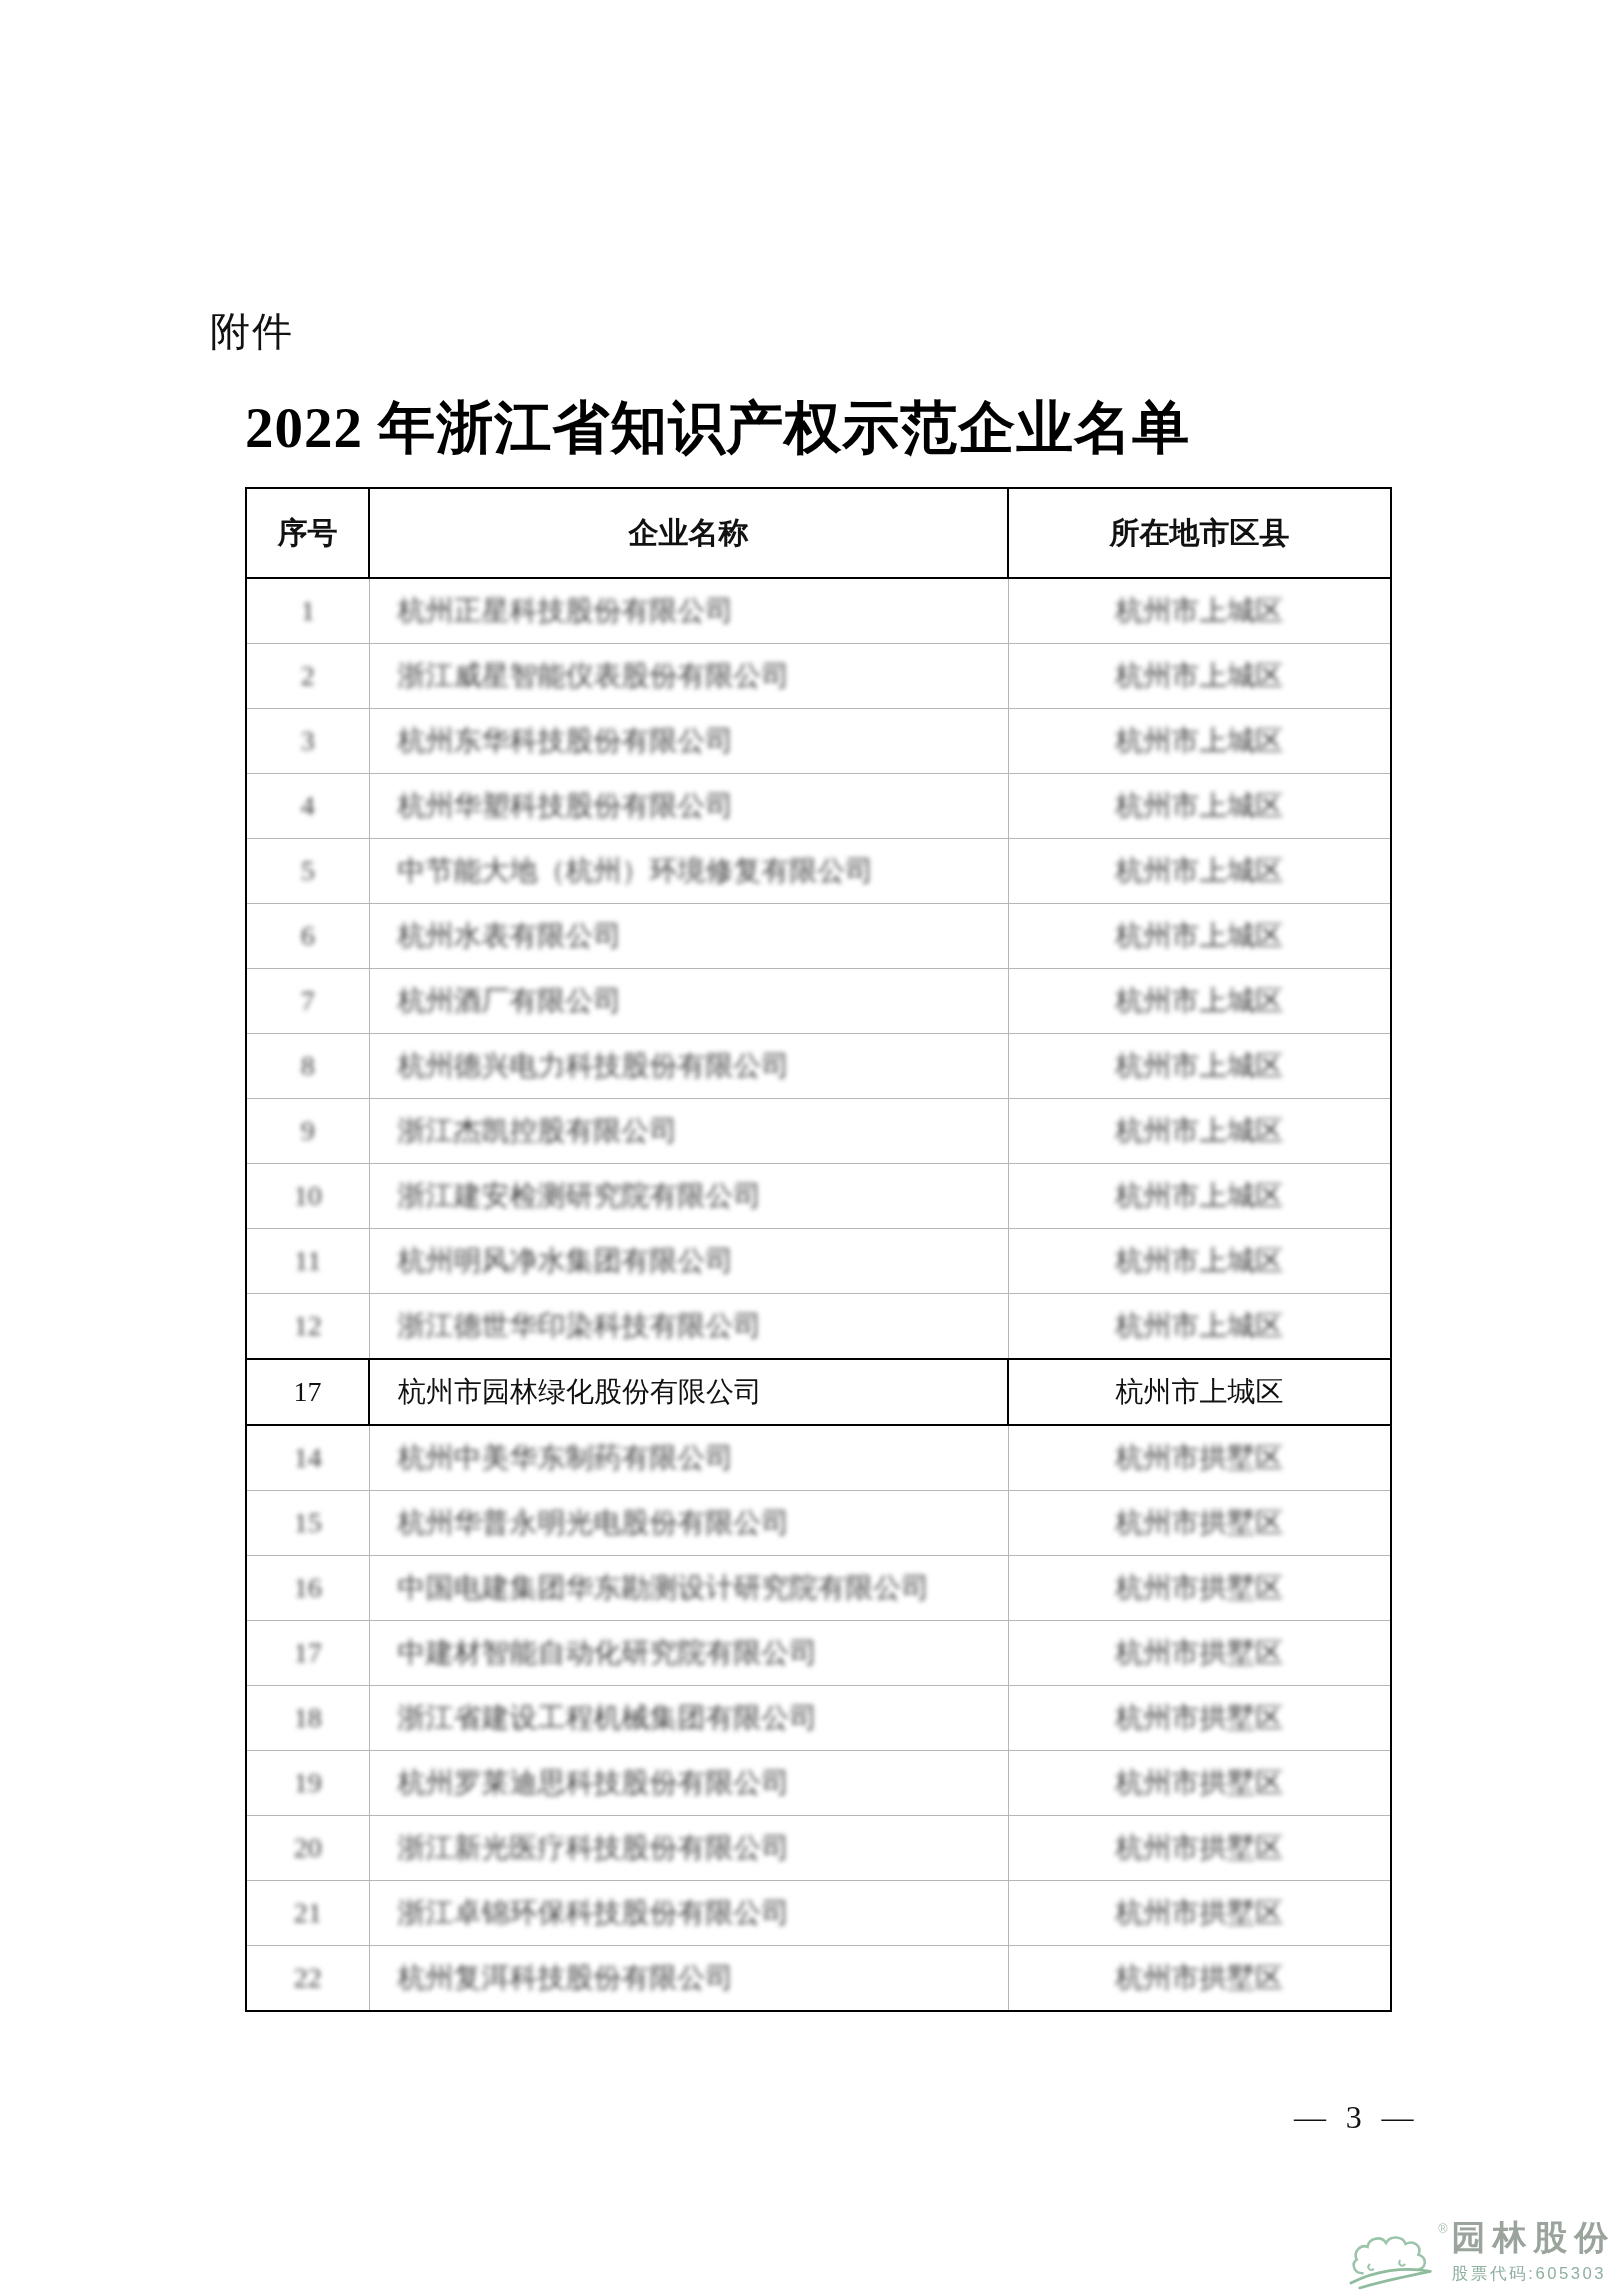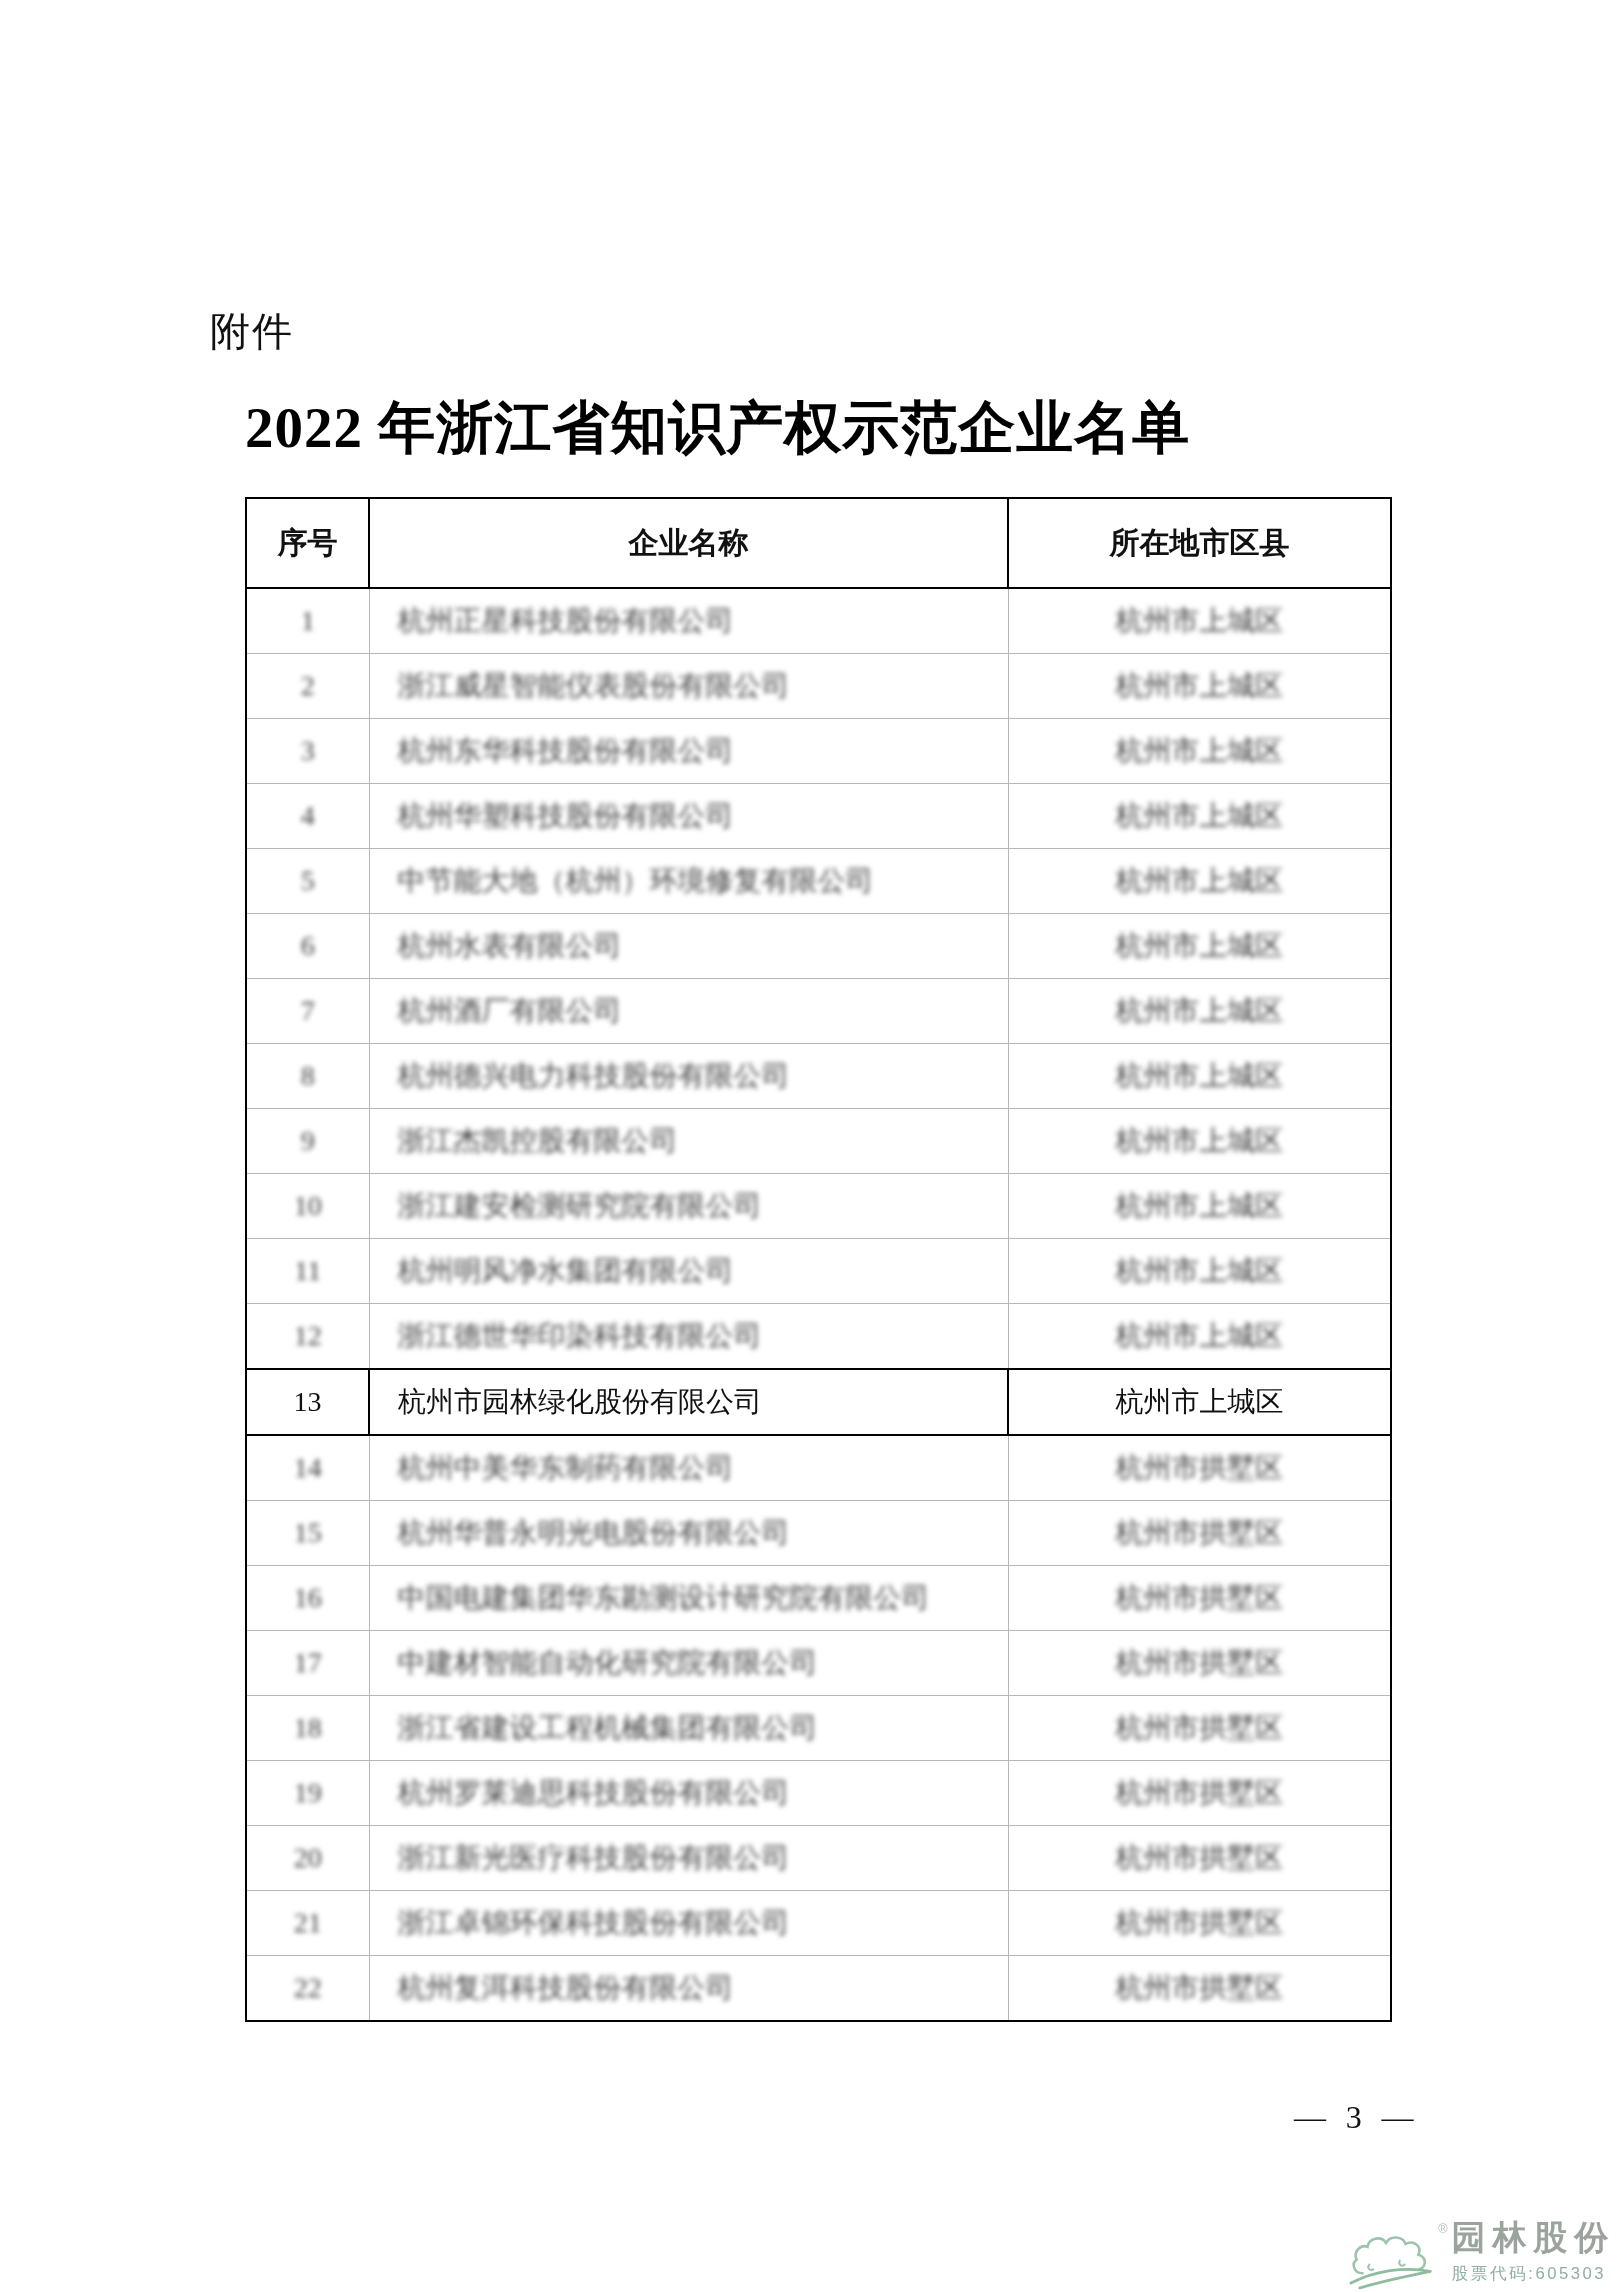--- a/index.html
+++ b/index.html
@@ -28,21 +28,21 @@
     width: 1145px;
     font-size: 57px;
     font-weight: bold;
     letter-spacing: 1px;
     color: #000;
     white-space: nowrap;
   }
   .table-wrap {
     position: absolute;
     left: 245px;
-    top: 497px;
+    top: 487px;
     width: 936px;
   }
   table.company-table {
     width: 100%;
     border-collapse: collapse;
     table-layout: fixed;
     border: 2.9px solid #000;
   }
   table.company-table th {
     border: 2px solid #000;
@@ -196,21 +196,21 @@
             <td class="center"><span class="blur">11</span></td>
             <td class="left"><span class="blur">杭州明风净水集团有限公司</span></td>
             <td class="center"><span class="blur">杭州市上城区</span></td>
           </tr>
           <tr class="blurred-row">
             <td class="center"><span class="blur">12</span></td>
             <td class="left"><span class="blur">浙江德世华印染科技有限公司</span></td>
             <td class="center"><span class="blur">杭州市上城区</span></td>
           </tr>
           <tr class="sharp-row">
-            <td class="center"><span>13</span></td>
+            <td class="center"><span>17</span></td>
             <td class="left"><span>杭州市园林绿化股份有限公司</span></td>
             <td class="center"><span>杭州市上城区</span></td>
           </tr>
           <tr class="blurred-row">
             <td class="center"><span class="blur">14</span></td>
             <td class="left"><span class="blur">杭州中美华东制药有限公司</span></td>
             <td class="center"><span class="blur">杭州市拱墅区</span></td>
           </tr>
           <tr class="blurred-row">
             <td class="center"><span class="blur">15</span></td>

